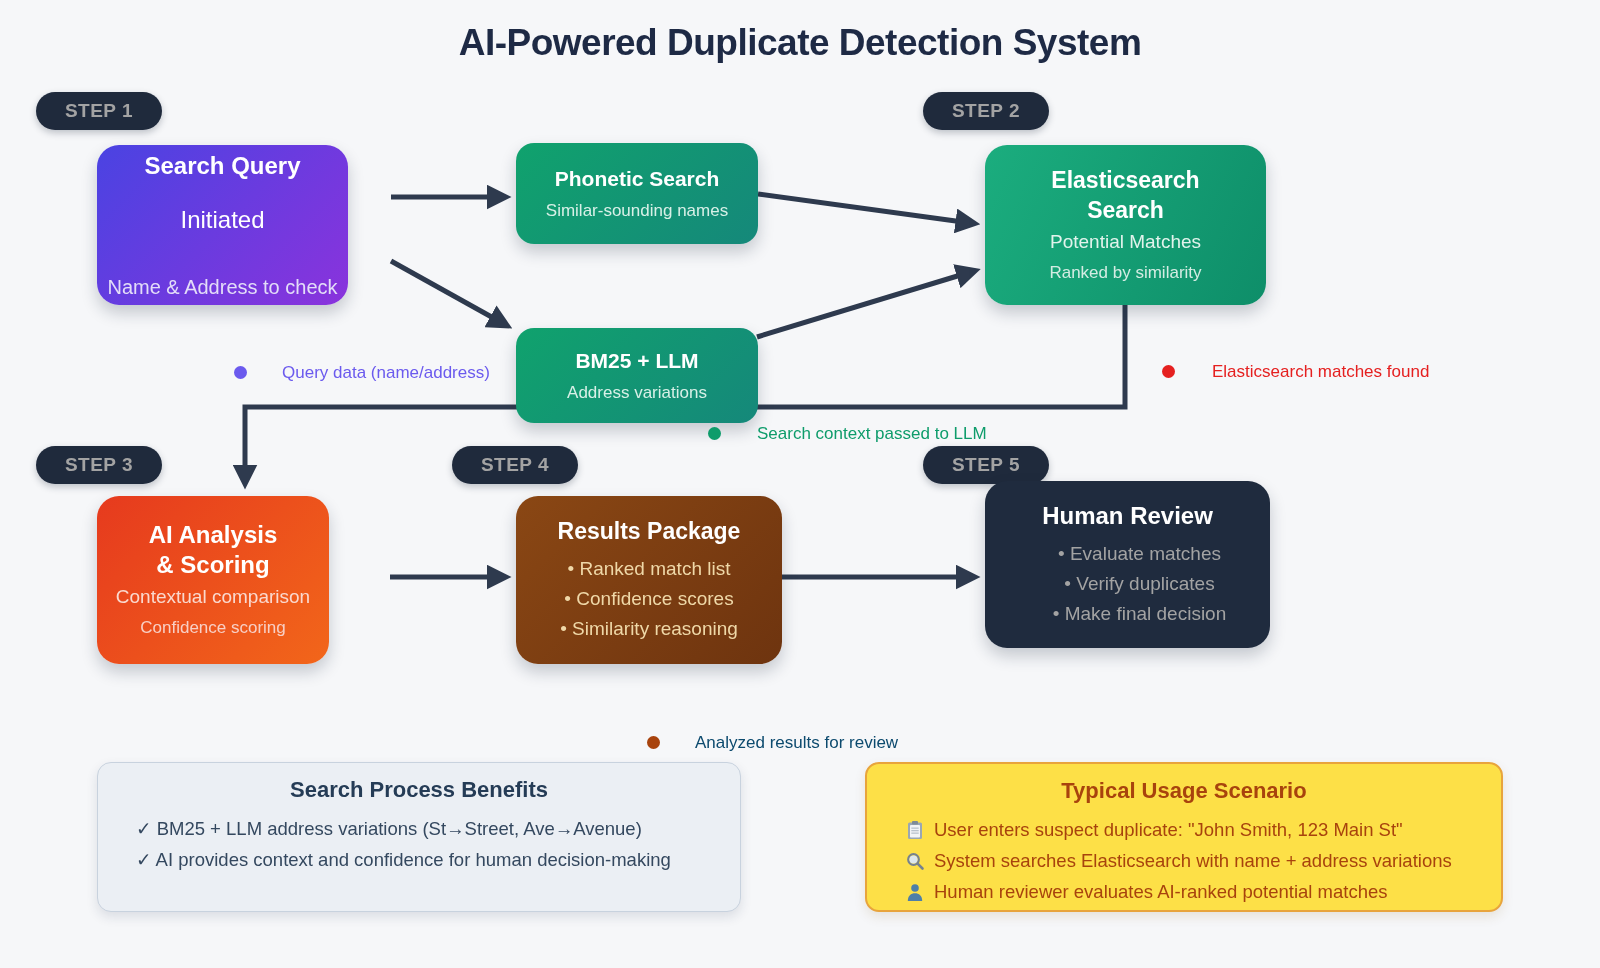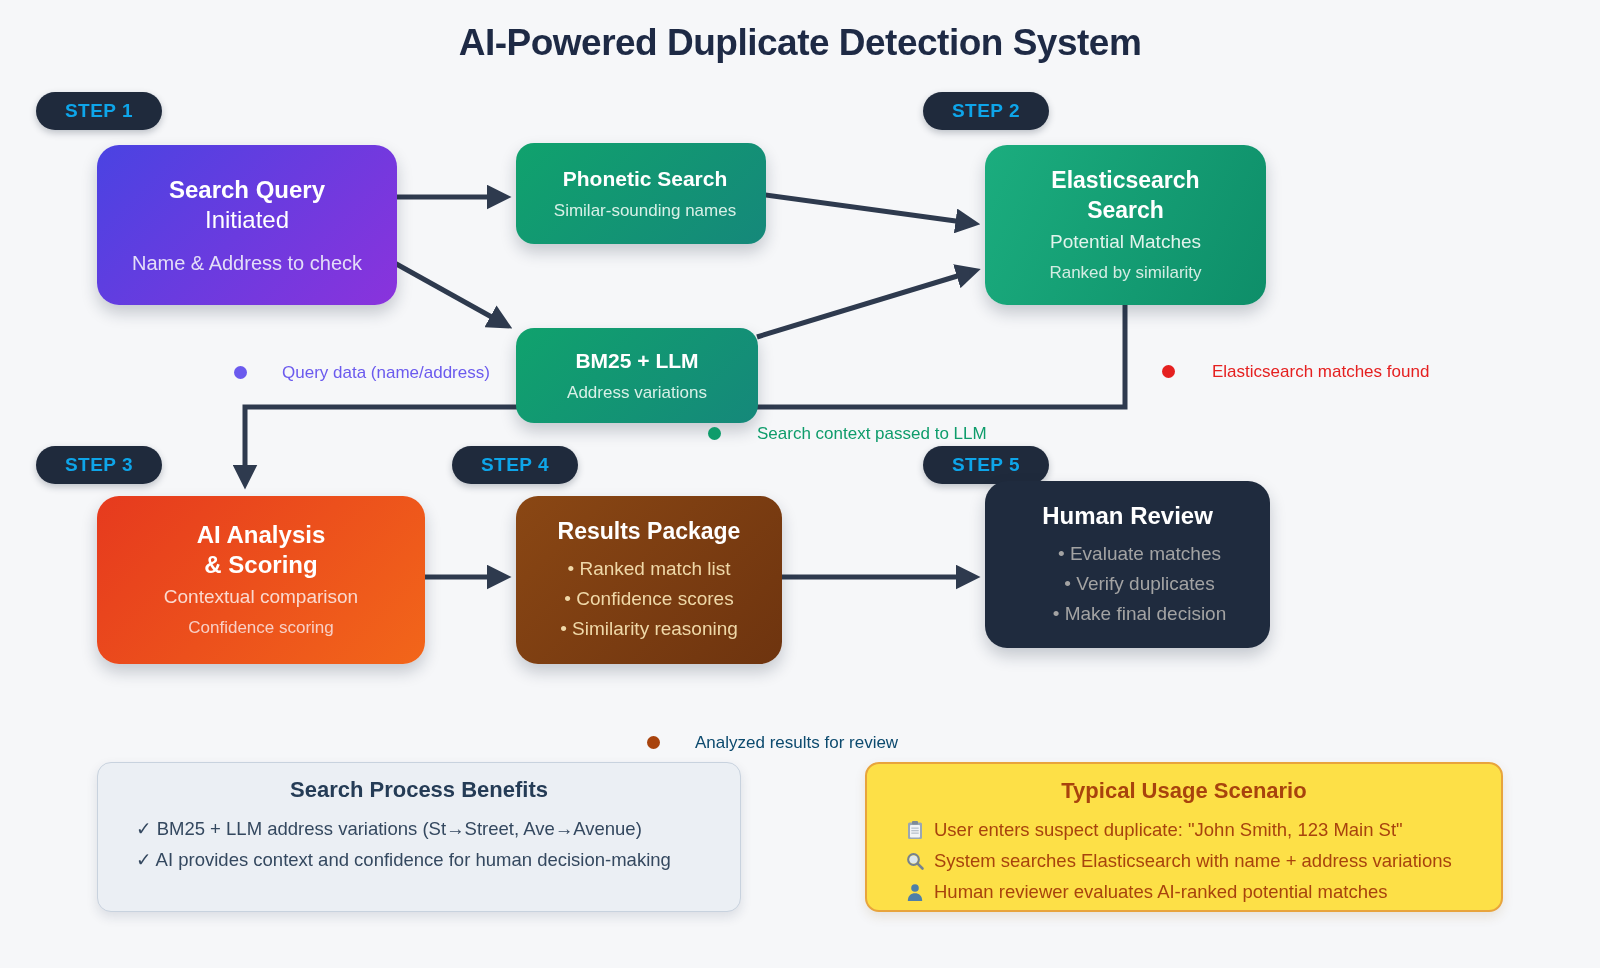--- a/index.html
+++ b/index.html
@@ -1,38 +1,38 @@
 <!DOCTYPE html>
 <html><head>
 <meta charset="utf-8">
 <style>
   html,body{margin:0;padding:0;background:#F6F7F9;font-family:"Liberation Sans","DejaVu Sans",sans-serif;}
   .canvas{position:relative;width:1600px;height:968px;background:#F6F7F9;overflow:hidden;text-decoration:underline;}
   .title{position:absolute;left:0;right:0;top:22px;text-align:center;font-size:37px;font-weight:bold;color:#1E2A45;letter-spacing:-0.5px;}
-  .badge{position:absolute;width:126px;height:38px;background:#1F2A3C;border-radius:19px;color:#0ea5e9;
+  .badge{position:absolute;width:126px;height:38px;background:#1F2A3C;border-radius:19px;color:#a3a3a3;
          font-size:19px;font-weight:bold;display:flex;align-items:center;justify-content:center;
          box-shadow:0 3px 7px rgba(20,30,50,.25);letter-spacing:.5px;}
   .node{position:absolute;border-radius:22px;color:#fff;display:flex;flex-direction:column;
         align-items:center;justify-content:center;text-align:center;
         box-shadow:0 8px 16px rgba(25,35,60,.22);}
   .node .t1{font-size:23px;font-weight:bold;line-height:30px;}
   .node .t2{font-size:23px;line-height:30px;}
   .node .sub{font-size:19px;line-height:26px;margin-top:4px;}
   .node .det{font-size:17px;line-height:24px;margin-top:6px;}
   .node .bullet{font-size:19px;line-height:30px;}
-  .sq{left:97px;top:145px;width:300px;height:160px;background:linear-gradient(135deg,#4A43E2 0%,#8A33DC 100%);}
+  .sq{left:97px;top:145px;width:251px;height:160px;background:linear-gradient(135deg,#4A43E2 0%,#8A33DC 100%);gap:24px;}
   .sq .det{color:#E3DDF8;margin-top:16px;font-size:20px;}
-  .ph{left:516px;top:143px;width:242px;height:101px;border-radius:18px;background:linear-gradient(135deg,#10A26D 0%,#15887A 100%);padding-left:8px;}
+  .ph{left:516px;top:143px;width:242px;height:101px;border-radius:18px;background:linear-gradient(135deg,#10A26D 0%,#15887A 100%);}
   .ph .t1,.bm .t1{font-size:21px;}
   .ph .sub,.bm .sub{font-size:17px;color:#D8F0E7;}
   .bm{left:516px;top:288px;width:242px;height:95px;border-radius:18px;background:linear-gradient(135deg,#10A26D 0%,#15887A 100%);margin-top:40px;}
   .es{left:985px;top:145px;width:281px;height:160px;background:linear-gradient(115deg,#1BAD7E 0%,#0E8E69 100%);}
   .es .sub{color:#E2F3EC;}
   .es .det{color:#D4ECE3;}
-  .ai{left:97px;top:496px;width:328px;height:168px;background:linear-gradient(135deg,#E63A1E 0%,#F2661A 100%);}
+  .ai{left:97px;top:496px;width:232px;height:168px;background:linear-gradient(135deg,#E63A1E 0%,#F2661A 100%);}
   .ai .t1,.ai .t2b{font-size:24px;}
   .ai .sub{color:#FAD9CF;}
   .ai .det{color:#F8CFC5;}
   .rp{left:516px;top:496px;width:266px;height:168px;background:linear-gradient(135deg,#8A4714 0%,#6E340F 100%);}
   .rp .bullet{color:#EFD8A8;}
   .rp .t1{margin-bottom:8px;}
   .hr{left:985px;top:481px;width:285px;height:167px;background:#1F2B3E;}
   .hr .bullet{color:#a3a3a3;margin-left:24px;}
   .hr .t1{margin-bottom:8px;font-size:24px;}
   .legend-dot{position:absolute;width:13px;height:13px;border-radius:50%;}

